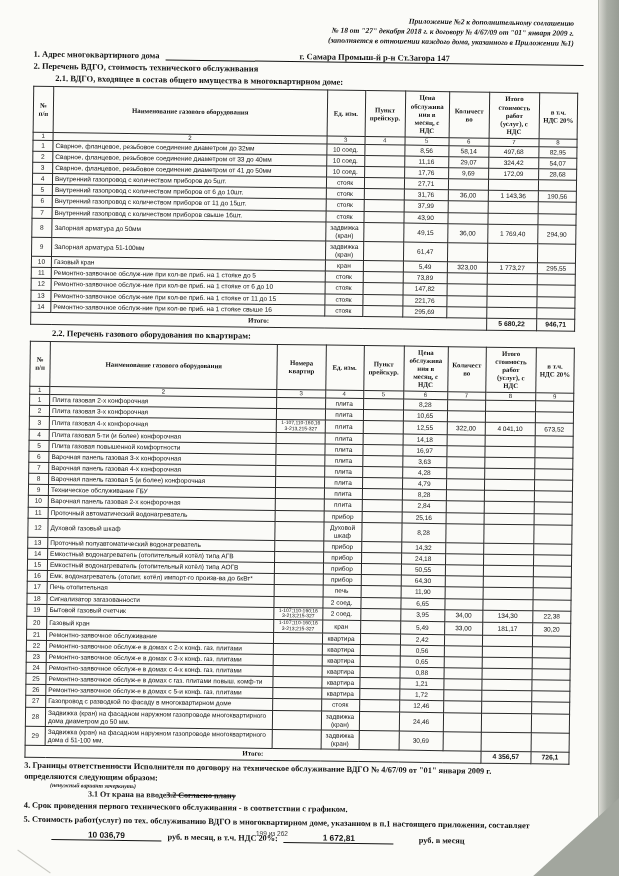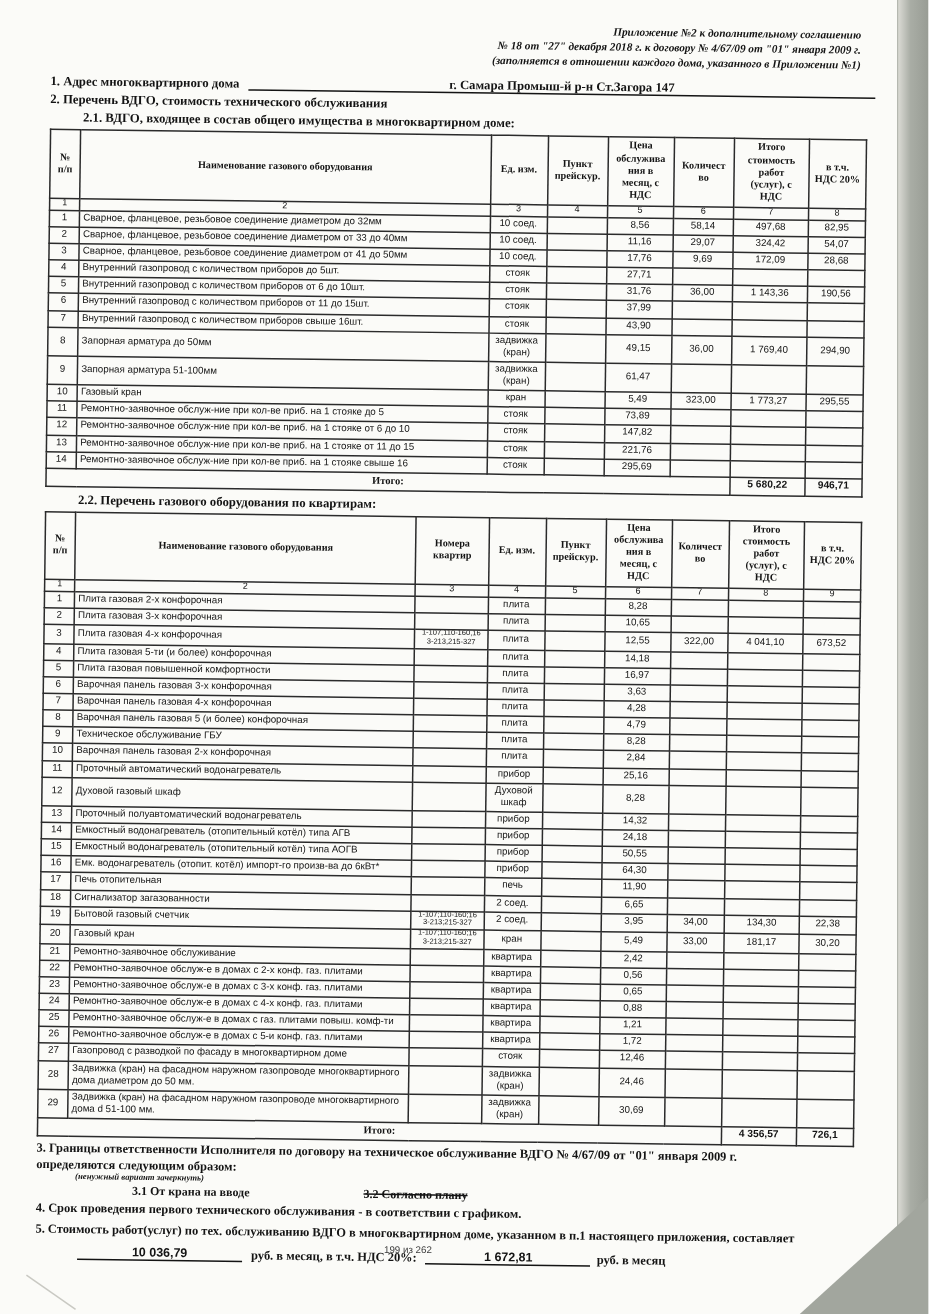--- a/index.html
+++ b/index.html
@@ -64,28 +64,28 @@
   tfoot td{font-size:7px;}
   tfoot .lbl{
     font-family:"Liberation Serif", serif;font-weight:bold;
     text-align:center;border-left:1px solid #2b2b2b;
   }
   tfoot .val{text-align:center;font-weight:bold;font-size:6.8px;}
   
   .f3{font-size:8.3px;font-weight:bold;line-height:1.3;margin-top:3px;}
   .small-note{font-size:5.8px;font-style:italic;font-weight:bold;margin:0 0 1px 26px;}
   .opts{display:flex;font-size:8px;font-weight:bold;margin:1px 0 2px 64px;}
-  .opt2{margin-left:76px;text-decoration:line-through;}
+  .opt2{text-decoration:line-through;}
   .amounts{display:flex;align-items:flex-end;font-size:8.3px;font-weight:bold;margin:3px 0 0 28px;}
   .amt{
     border-bottom:1px solid #141414;min-width:110px;text-align:center;
     font-family:"Liberation Sans", sans-serif;font-weight:bold;
   }
   .amt-mid{margin:0 6px;}
-  .amt-end{margin-left:4px;}
+  .amt-end{margin-left:25px;}
   .pagenum{
     position:absolute;left:256px;top:830px;
     font-family:"Liberation Sans", sans-serif;font-size:6.5px;color:#3a3a3a;
   }
 </style>
 </head>
 <body>
 
 <div class="scan-strip-right"></div>
 <div class="corner-br"></div>

